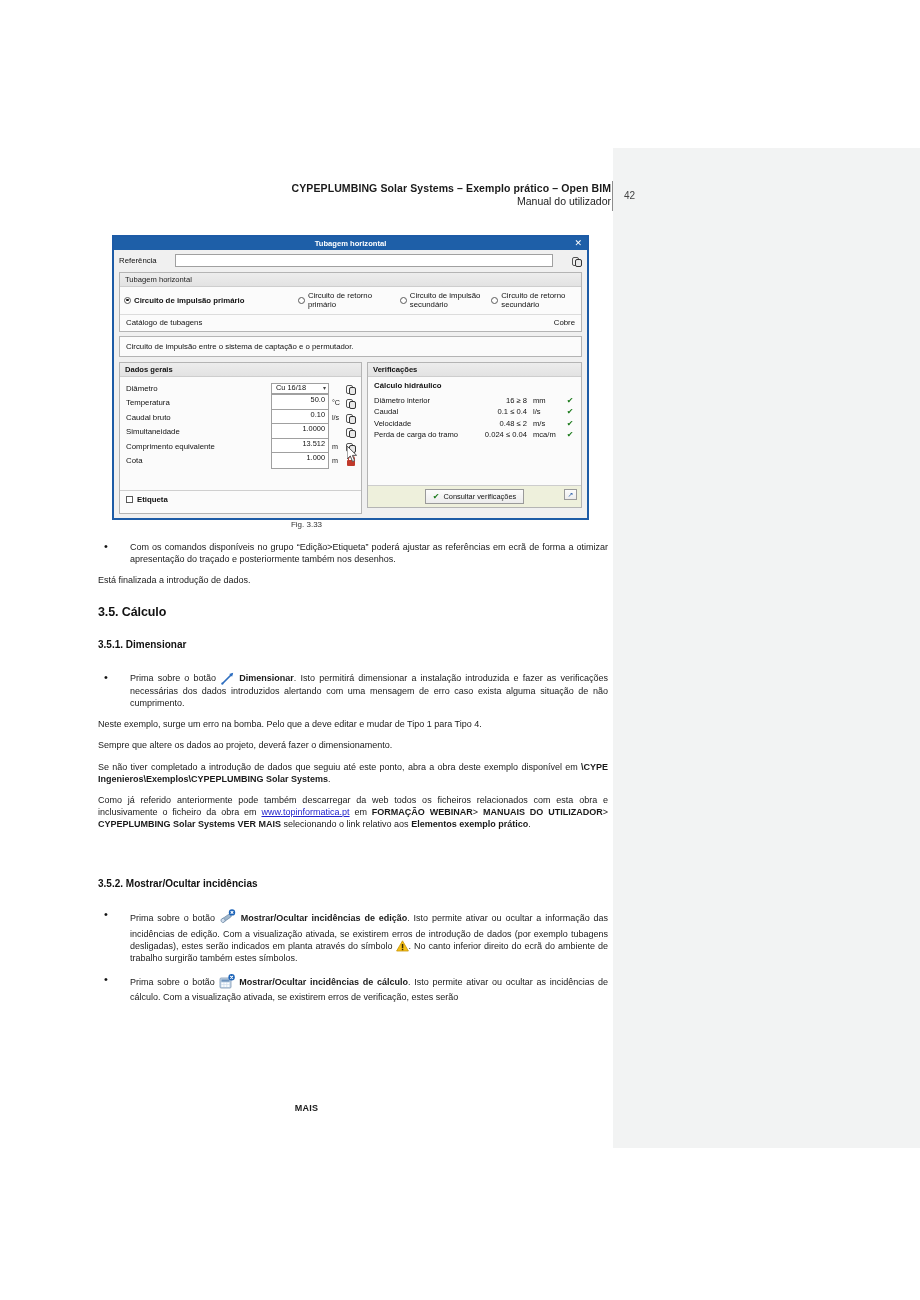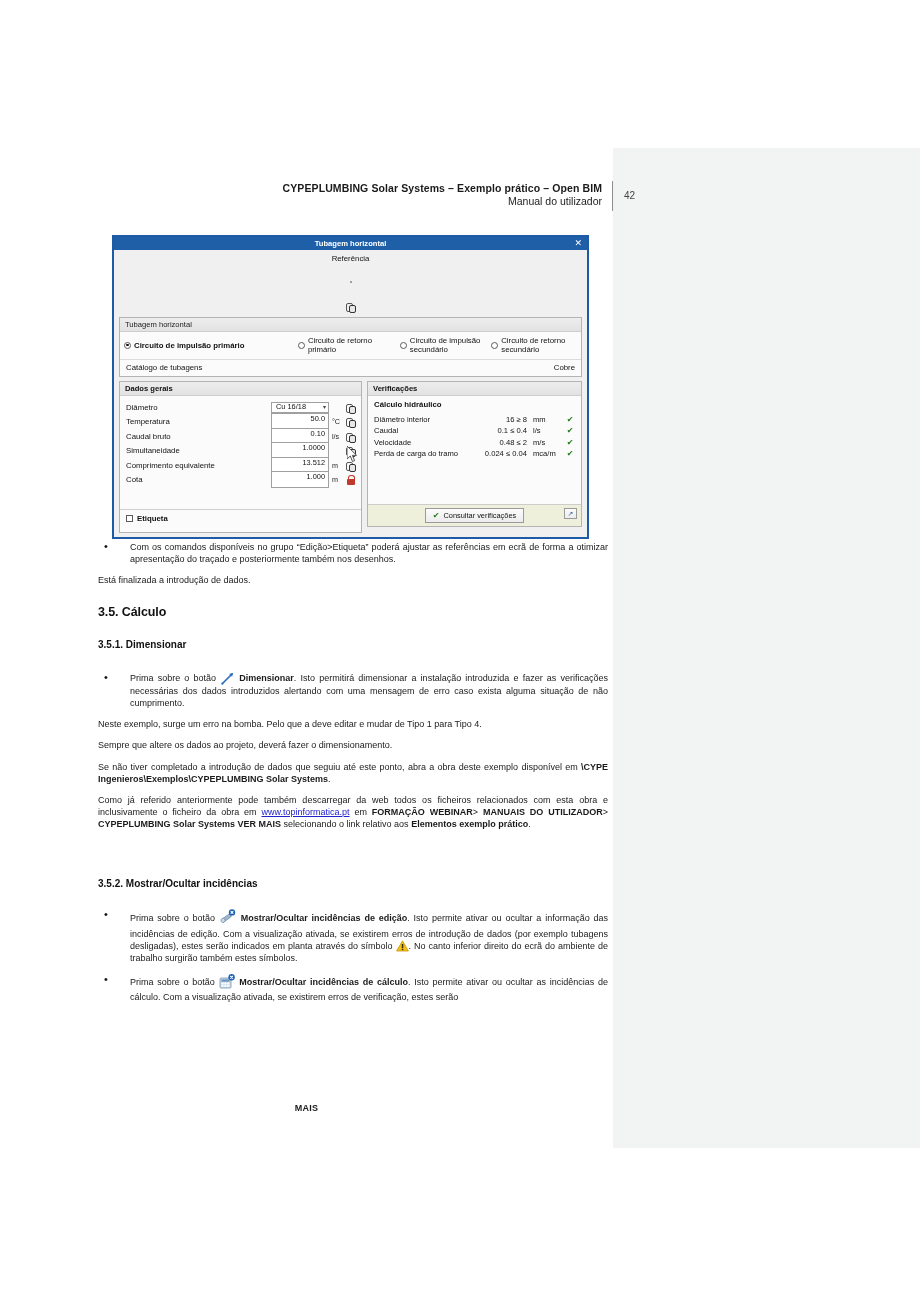--- a/index.html
+++ b/index.html
@@ -28,21 +28,21 @@
     width: 613px; height: 1300px;
     background: #ffffff;
   }
 
   
   .doc-header {
     position: absolute;
     left: 0; top: 182px;
     width: 613px;
     text-align: right;
-    padding-right: 11px;
+    padding-right: 2px;
   }
   .doc-header .line1 {
     font-size: 10.5px;
     font-weight: bold;
     letter-spacing: .1px;
     color: #1a1a1a;
     line-height: 13px;
   }
   .doc-header .line2 {
     font-size: 10.5px;
@@ -86,21 +86,21 @@
   .dlg-close {
     position: absolute;
     right: 5px; top: 1px;
     font-size: 9px;
     line-height: 11px;
     color: #fff;
     font-weight: normal;
   }
   .dlg-body { padding: 4px 5px 4px 5px; background:#f0f0f0; }
 
-  .ref-row { display:flex; align-items:center; gap:18px; margin-bottom:5px;flex-direction:column;}
+  .ref-row { display:flex; align-items:center; gap:18px; margin-bottom:5px;}
   .ref-label { font-size: 7.8px; }
   .ref-input {
     flex:1; height: 13px;
     background:#ffffff;
     border:1px solid #a0a0a0;
   }
   .icon-btn {
     width: 11px; height: 11px;
     display:inline-block;
     position: relative;
@@ -442,20 +442,21 @@
             <span>Circuito de retorno secundário</span>
           </span>
         </div>
 
         <div class="catalog-row">
           <span>Catálogo de tubagens</span>
           <span>Cobre</span>
         </div>
       </div>
 
+      <div class="desc-box">Circuito de impulsão entre o sistema de captação e o permutador.</div>
 
       <div class="two-col">
 
         <div class="col-left">
           <div class="panel">
             <div class="panel-title">Dados gerais</div>
             <div class="panel-inner">
 
               <div class="field-row">
                 <span class="field-label">Diâmetro</span>
@@ -557,20 +558,21 @@
     </div>
 
   </div>
 
   <div class="cursor-arrow">
     <svg width="12" height="17" viewBox="0 0 12 17">
       <polygon points="0,0 0,13 3.3,10 5.5,15.5 7.6,14.6 5.4,9.4 9.6,9.3" fill="#ffffff" stroke="#555555" stroke-width="1"></polygon>
     </svg>
   </div>
 
+  <div class="fig-caption">Fig. 3.33</div>
 
   <div class="content">
 
     <div class="bullet">
       <p class="body">Com os comandos disponíveis no grupo “Edição&gt;Etiqueta” poderá ajustar as referências em ecrã de forma a otimizar apresentação do traçado e posteriormente também nos desenhos.</p>
     </div>
 
     <p class="body">Está finalizada a introdução de dados.</p>
 
     <h2 class="sec">3.5. Cálculo</h2>

